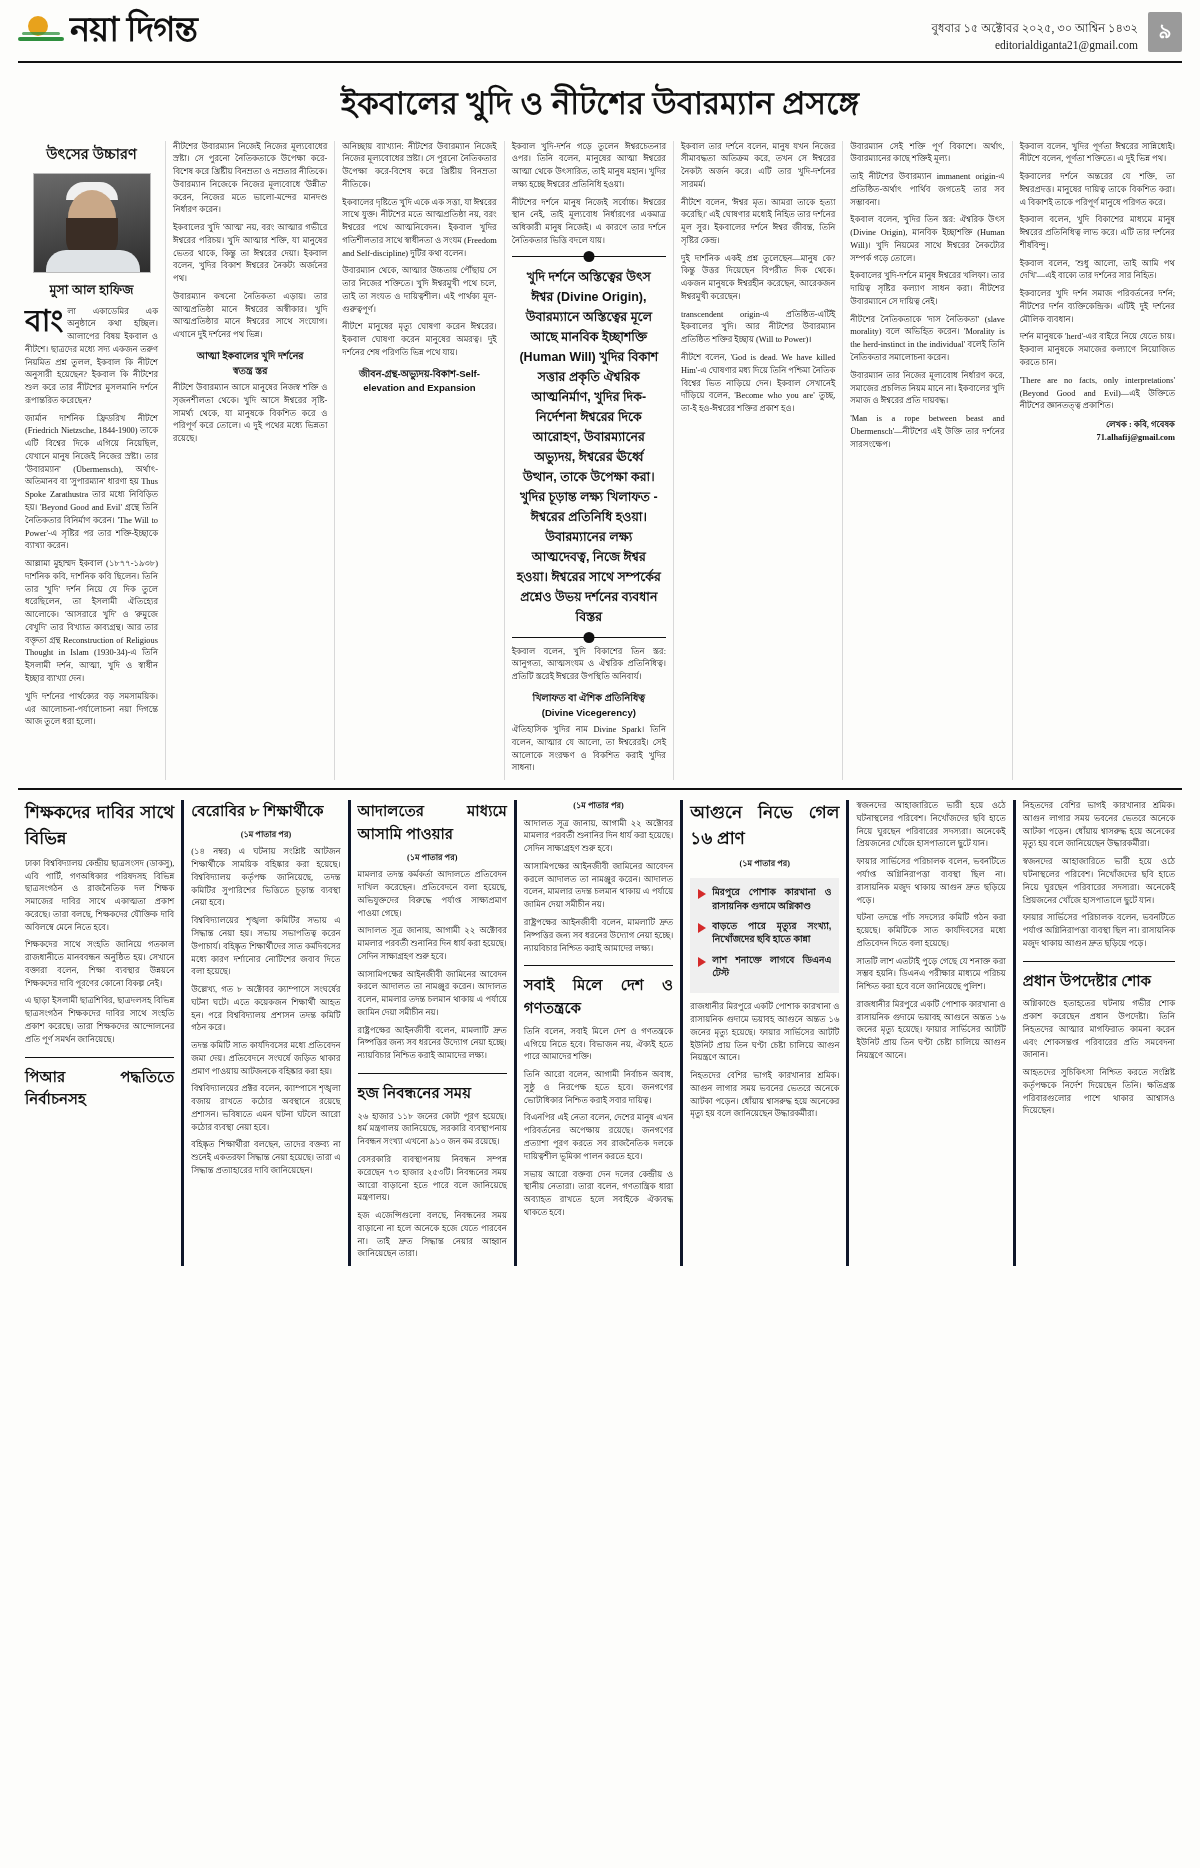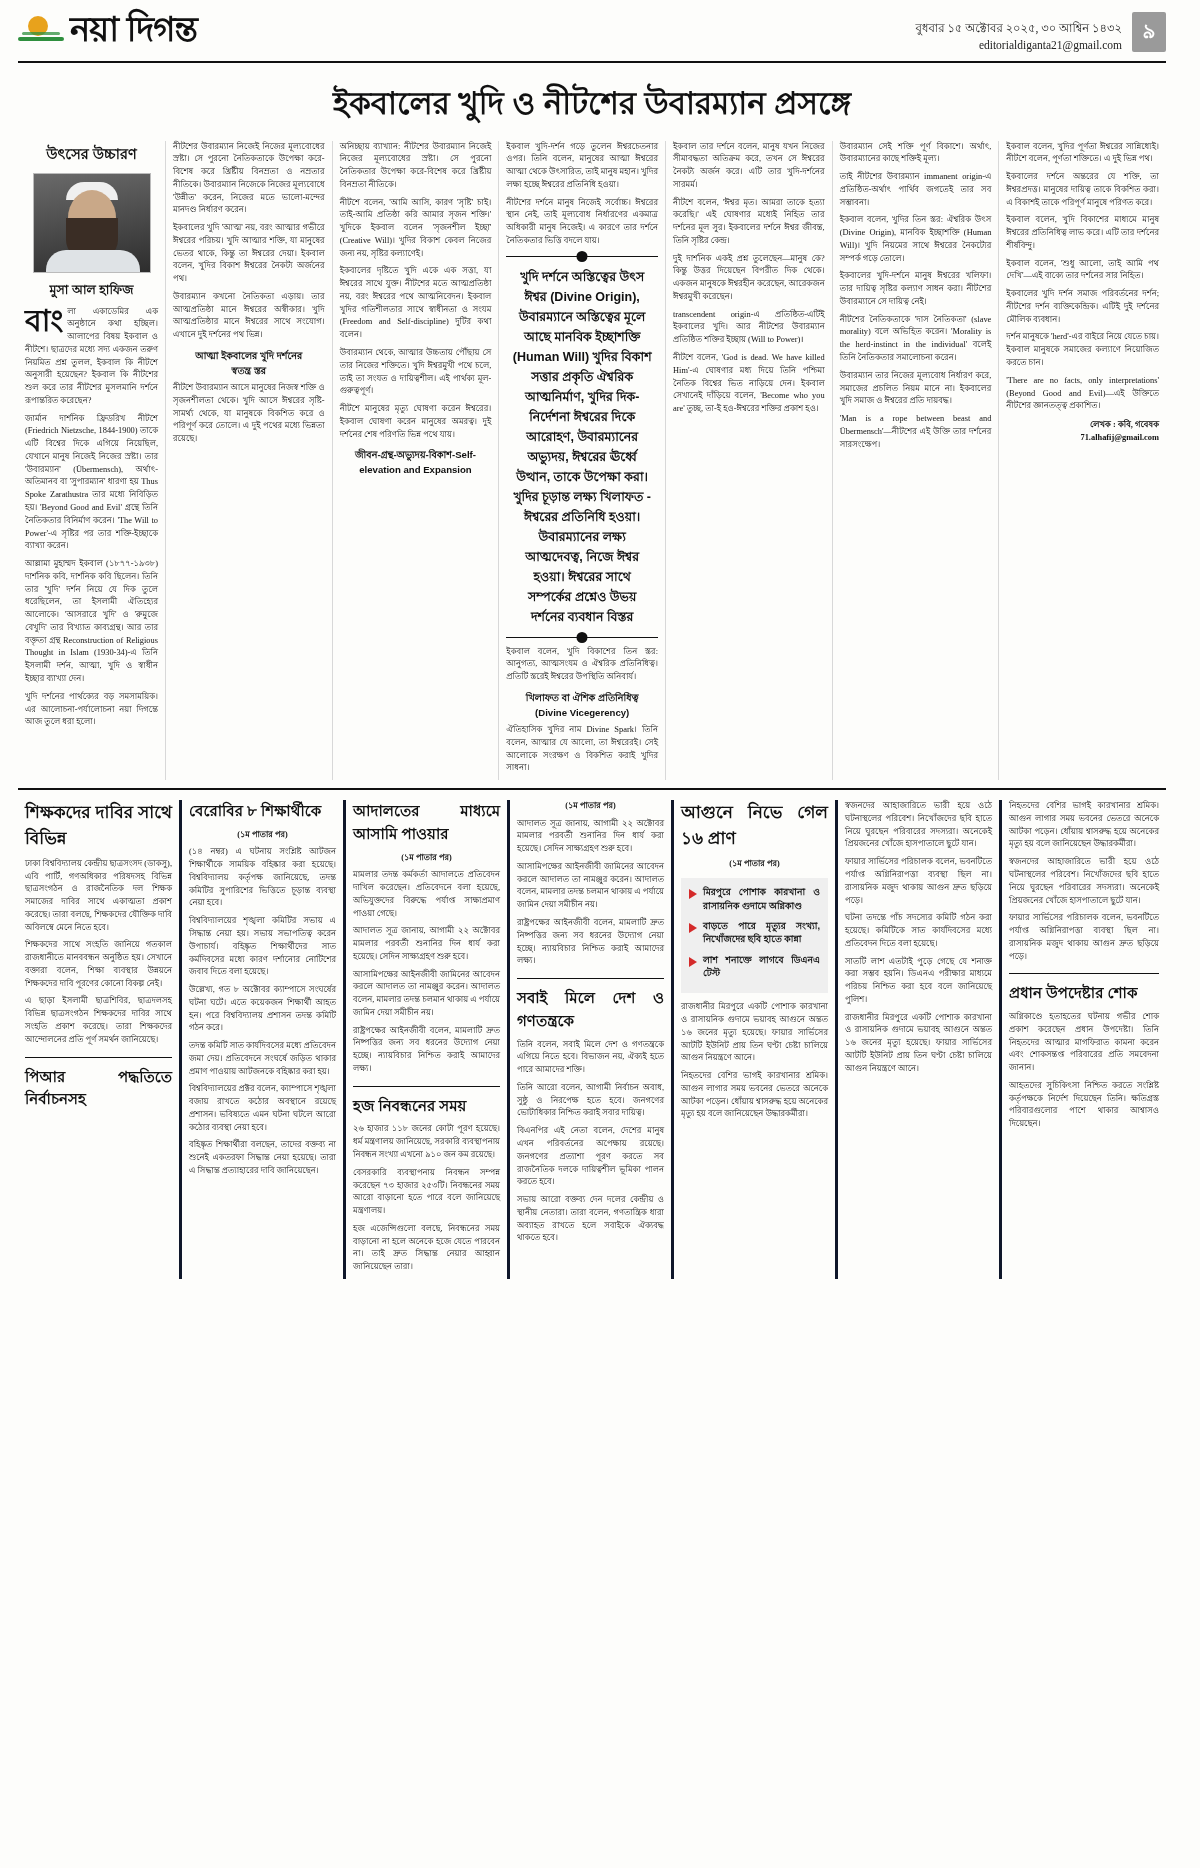--- a/index.html
+++ b/index.html
@@ -4,21 +4,21 @@
 <style>
   * { box-sizing: border-box; }
   html, body { margin:0; padding:0; }
   body {
     width:1200px; height:1868px;
     background:#fdfdfb;
     font-family:"Liberation Serif", serif;
     color:#111;
     position:relative;
   }
-  .page { width:1200px; height:1836px; padding:12px 34px 0 18px; position:relative; }
+  .page { width:1200px; height:1836px; padding:12px 18px 0 18px; position:relative; }
 
   
   .masthead { display:flex; align-items:flex-start; justify-content:space-between; border-bottom:2px solid #111; padding-bottom:6px; }
   .logo-wrap { display:flex; align-items:center; gap:6px; }
   .logo-text { font-family:"Liberation Sans", sans-serif; font-weight:bold; font-size:34px; letter-spacing:-1px; color:#111; line-height:1; }
   .logo-sun { width:46px; height:30px; position:relative; overflow:hidden; }
   .logo-sun .disc { position:absolute; left:10px; top:2px; width:20px; height:20px; border-radius:50%; background:#e8a21c; }
   .logo-sun .ray { position:absolute; left:0; bottom:3px; width:46px; height:4px; background:#2f8f3e; border-radius:2px; }
   .logo-sun .ray2 { position:absolute; left:4px; bottom:9px; width:38px; height:3px; background:#2f8f3e; border-radius:2px; opacity:.75;}
   .masthead-right { display:flex; align-items:flex-start; gap:10px; }
@@ -112,21 +112,20 @@
     <div class="col">
       <p>নীটশের উবারম্যান নিজেই নিজের মূল্যবোধের স্রষ্টা। সে পুরনো নৈতিকতাকে উপেক্ষা করে-বিশেষ করে খ্রিষ্টীয় বিনম্রতা ও নম্রতার নীতিকে। উবারম্যান নিজেকে নিজের মূল্যবোধে 'উন্নীত' করেন, নিজের মতে ভালো-মন্দের মানদণ্ড নির্ধারণ করেন।</p>
       <p>ইকবালের খুদি 'আত্ম' নয়, বরং আত্মার গভীরে ঈশ্বরের পরিচয়। খুদি আত্মার শক্তি, যা মানুষের ভেতর থাকে, কিন্তু তা ঈশ্বরের দেয়া। ইকবাল বলেন, খুদির বিকাশ ঈশ্বরের নৈকট্য অর্জনের পথ।</p>
       <p>উবারম্যান কখনো নৈতিকতা এড়ায়। তার আত্মপ্রতিষ্ঠা মানে ঈশ্বরের অস্বীকার। খুদি আত্মপ্রতিষ্ঠার মানে ঈশ্বরের সাথে সংযোগ। এখানে দুই দর্শনের পথ ভিন্ন।</p>
       <div class="subhead">আত্মা ইকবালের খুদি দর্শনের স্বতন্ত্র স্তর</div>
       <p>নীটশে উবারম্যান আসে মানুষের নিজস্ব শক্তি ও সৃজনশীলতা থেকে। খুদি আসে ঈশ্বরের সৃষ্টি-সামর্থ্য থেকে, যা মানুষকে বিকশিত করে ও পরিপূর্ণ করে তোলে। এ দুই পথের মধ্যে ভিন্নতা রয়েছে।</p>
     </div>
 
     <div class="col">
       <p>অনিচ্ছায় ব্যাখ্যান: নীটশের উবারম্যান নিজেই নিজের মূল্যবোধের স্রষ্টা। সে পুরনো নৈতিকতার উপেক্ষা করে-বিশেষ করে খ্রিষ্টীয় বিনম্রতা নীতিকে।</p>
-      <p>নীটশে বলেন, 'আমি আসি, কারণ 'সৃষ্টি' চাই। তাই-আমি প্রতিষ্ঠা করি আমার সৃজন শক্তি।' খুদিকে ইকবাল বলেন 'সৃজনশীল ইচ্ছা' (Creative Will)। খুদির বিকাশ কেবল নিজের জন্য নয়, সৃষ্টির কল্যাণেই।</p>
       <p>ইকবালের দৃষ্টিতে খুদি একে এক সত্তা, যা ঈশ্বরের সাথে যুক্ত। নীটশের মতে আত্মপ্রতিষ্ঠা নয়, বরং ঈশ্বরের পথে আত্মনিবেদন। ইকবাল খুদির গতিশীলতার সাথে স্বাধীনতা ও সংযম (Freedom and Self-discipline) দুটির কথা বলেন।</p>
       <p>উবারম্যান থেকে, আত্মার উচ্চতায় পৌঁছায় সে তার নিজের শক্তিতে। খুদি ঈশ্বরমুখী পথে চলে, তাই তা সংযত ও দায়িত্বশীল। এই পার্থক্য মূল-গুরুত্বপূর্ণ।</p>
       <p>নীটশে মানুষের মৃত্যু ঘোষণা করেন ঈশ্বরের। ইকবাল ঘোষণা করেন মানুষের অমরত্ব। দুই দর্শনের শেষ পরিণতি ভিন্ন পথে যায়।</p>
       <div class="subhead">জীবন-গ্রন্থ-অভ্যুদয়-বিকাশ-Self-elevation and Expansion</div>
     </div>
 
     <div class="col">
       <p>ইকবাল খুদি-দর্শন গড়ে তুলেন ঈশ্বরচেতনার ওপর। তিনি বলেন, মানুষের আত্মা ঈশ্বরের আত্মা থেকে উৎসারিত, তাই মানুষ মহান। খুদির লক্ষ্য হচ্ছে ঈশ্বরের প্রতিনিধি হওয়া।</p>
       <p>নীটশের দর্শনে মানুষ নিজেই সর্বোচ্চ। ঈশ্বরের স্থান নেই, তাই মূল্যবোধ নির্ধারণের একমাত্র অধিকারী মানুষ নিজেই। এ কারণে তার দর্শনে নৈতিকতার ভিত্তি বদলে যায়।</p>
       <div class="pullquote">

